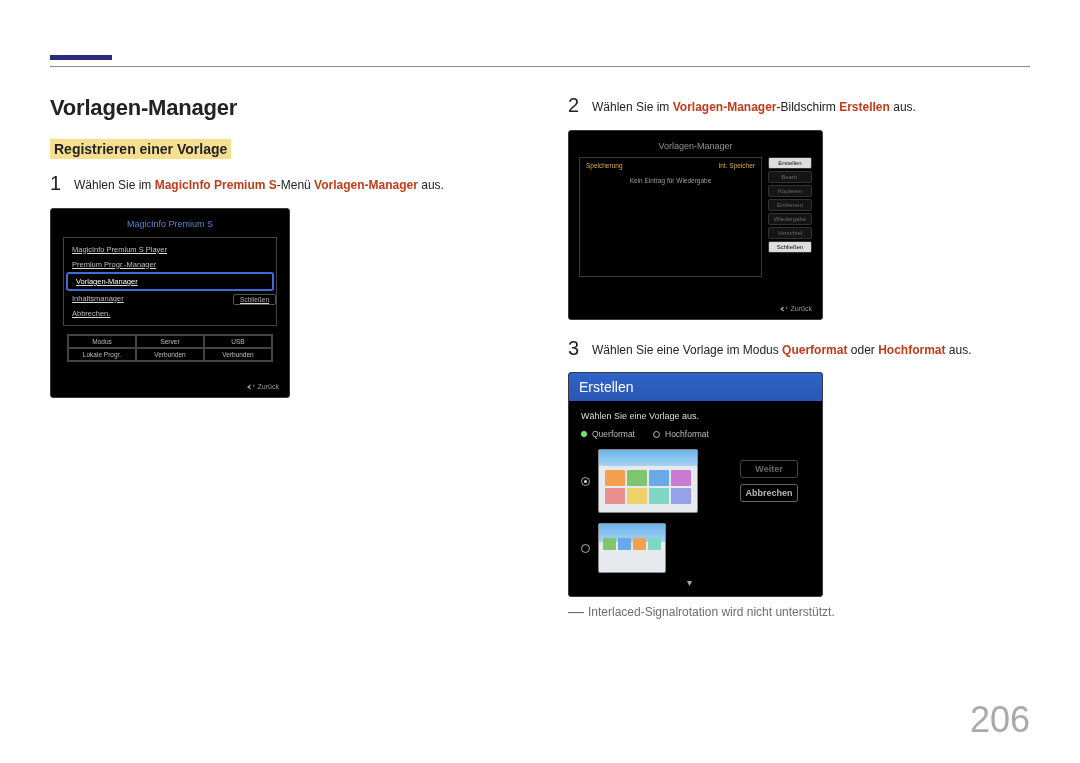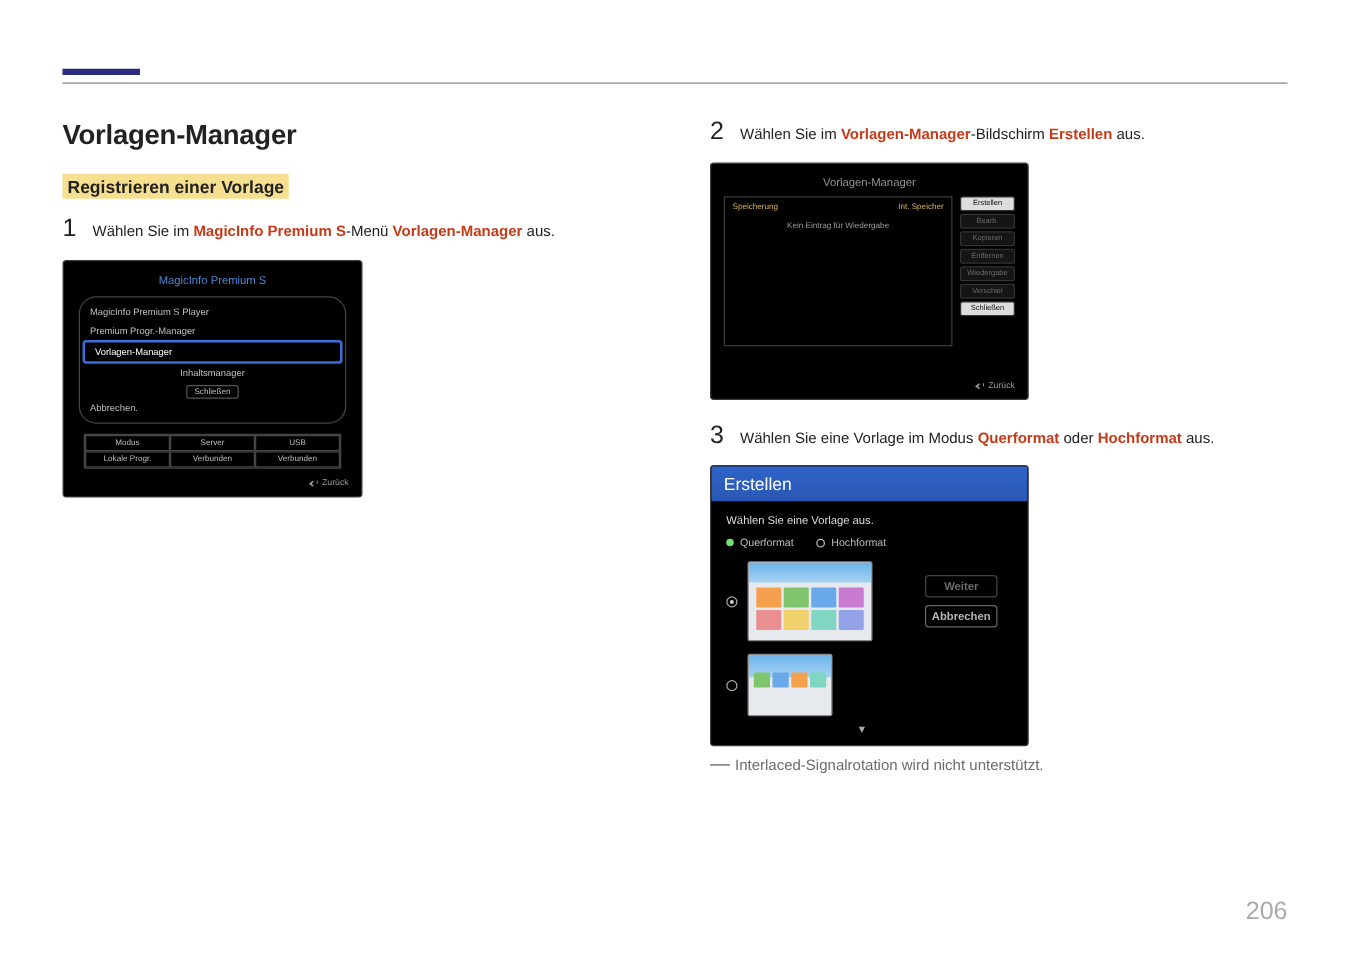--- a/index.html
+++ b/index.html
@@ -11,30 +11,30 @@
   .col { flex:1; min-width:0; }
   h1 { font-size:22px; font-weight:600; margin-bottom:18px; letter-spacing:-0.2px;}
   .section-label { background:#f6e08f; font-weight:600; font-size:14px; display:inline-block; padding:2px 4px; margin-bottom:14px; }
   .step { display:flex; gap:12px; font-size:12px; margin-bottom:14px; align-items:flex-start; }
   .step-num { font-size:20px; font-weight:400; line-height:1; width:12px; }
   .step-text { padding-top:5px; line-height:1.3; }
   .red { color:#c43b19; font-weight:600; }
   .footnote-wrap { display:flex; align-items:flex-start; gap:4px; margin-top:8px; }
   .footnote { font-size:12px; color:#6d6d6d; }
   .foot-dash { font-size:16px; color:#6d6d6d; line-height:0.9; }
-  .pagenum { position:absolute; right:50px; bottom:22px; font-size:20px; color:#aaa; font-weight:300;margin-left:32px; }
+  .pagenum { position:absolute; right:50px; bottom:22px; font-size:36px; color:#aaa; font-weight:300;margin-left:32px; }
 
   
   .shot { background:#000; border:1px solid #3a3a3a; border-radius:3px; color:#d8d8d8; font-size:8px; position:relative; }
   .shot-inner { padding:10px 10px 8px 10px; }
 
   
   .s1 { width:240px; height:190px; }
   .s1-title { color:#4e87d6; text-align:center; font-size:9px; margin-bottom:8px; }
-  .s1-menu { border:1px solid #444; border-radius:14px; padding:4px 0; margin:0 2px; }
+  .s1-menu { border:1px solid #444; border-radius:0; padding:4px 0; margin:0 2px;text-decoration:underline; }
   .s1-item { padding:3px 8px; font-size:7.5px; color:#bfbfbf; }
   .s1-item.sel { border:2px solid #3a6fda; margin:0 2px; border-radius:3px; color:#fff; }
   .s1-sub { display:flex; justify-content:flex-end; margin-top:2px; }
   .s1-chip { border:1px solid #555; font-size:6.5px; padding:1px 6px; border-radius:2px; color:#bbb; }
   .s1-grid { display:grid; grid-template-columns:repeat(3,1fr); gap:0; border:1px solid #444; margin:8px 6px 0 6px; }
   .s1-cell { border:1px solid #444; text-align:center; padding:2px 0; font-size:6.5px; color:#bbb; }
   .nav-back { position:absolute; right:10px; bottom:6px; font-size:7px; color:#999; display:flex; align-items:center; gap:3px;}
   .nav-back svg { width:8px; height:8px; }
 
   
@@ -98,21 +98,21 @@
       </div>
 
       
       <div class="shot s1">
         <div class="shot-inner">
           <div class="s1-title">MagicInfo Premium S</div>
           <div class="s1-menu">
             <div class="s1-item">MagicInfo Premium S Player</div>
             <div class="s1-item">Premium Progr.-Manager</div>
             <div class="s1-item sel">Vorlagen-Manager</div>
-            <div style="display:flex; align-items:center; justify-content:flex-end;flex-direction:column;">
+            <div style="display:flex; align-items:center; justify-content:flex-end;">
               <div class="s1-item" style="flex:1">Inhaltsmanager</div>
               <div class="s1-sub">
                   <div class="s1-chip">Schließen</div>
                 </div>
             </div>
             <div class="s1-item">Abbrechen.</div>
           </div>
           <div class="s1-grid">
             <div class="s1-cell">Modus</div>
             <div class="s1-cell">Server</div>

